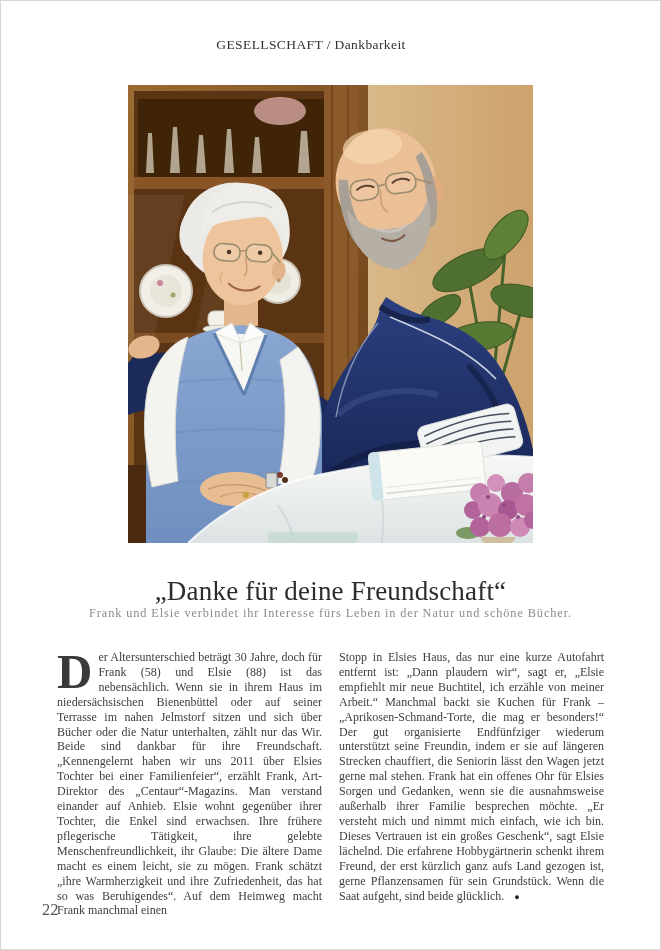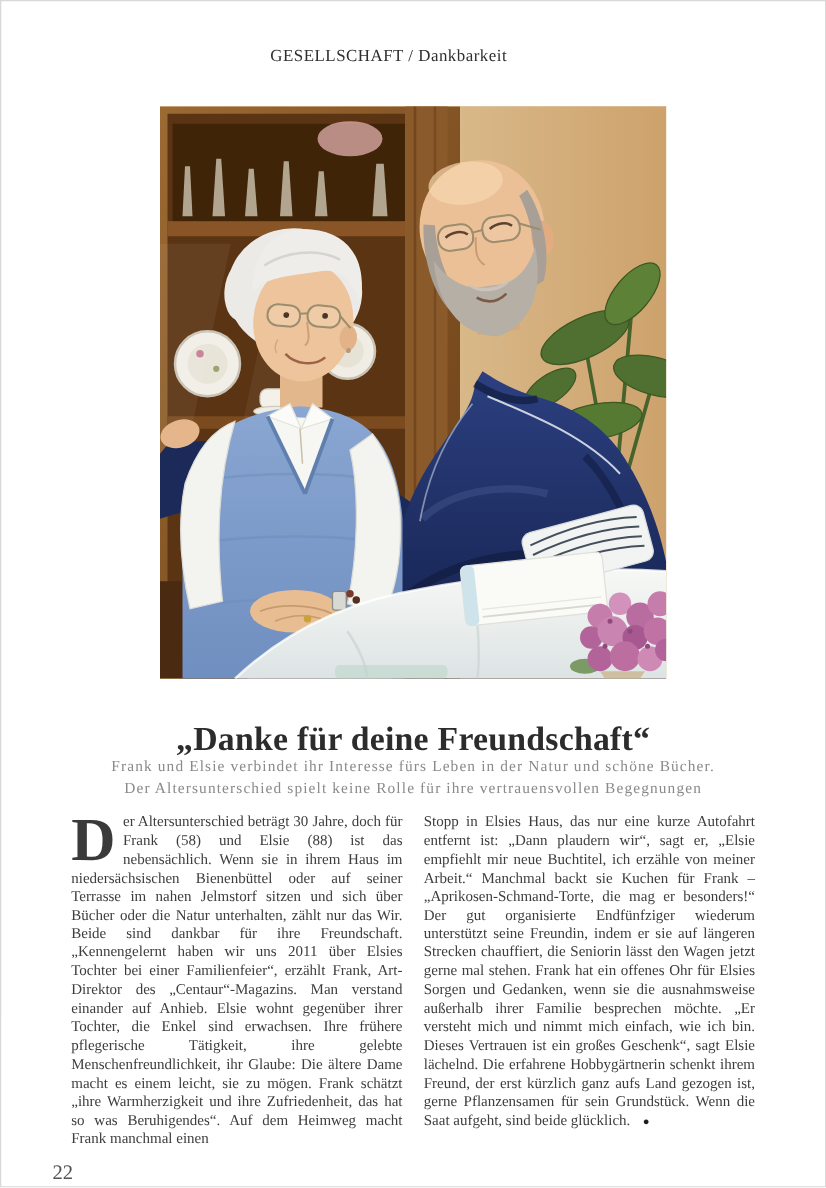--- a/index.html
+++ b/index.html
@@ -17,21 +17,21 @@
     font-size:13.5px;letter-spacing:.4px;color:#2f2f2f;
   }
   .photo-wrap{
     position:absolute;left:128px;top:85px;width:405px;height:458px;
     overflow:hidden;background:#d8b98c;
   }
   .photo-wrap svg{display:block;}
   .headline{
     position:absolute;top:558px;left:0;width:661px;
     text-align:center;
-    font-size:27px;font-weight:700;color:#2c2c2c;
+    font-size:27px;font-weight:400;color:#2c2c2c;
     letter-spacing:.2px;
   }
   .standfirst{
     position:absolute;top:605px;left:30px;width:601px;
     text-align:center;
     font-size:12.3px;line-height:16.5px;letter-spacing:.9px;
     color:#8a8a8a;
   }
   .bodytext{
     position:absolute;top:650px;left:57px;width:547px;
@@ -47,21 +47,21 @@
     float:left;
     font-size:49px;line-height:40px;
     padding:2px 6px 0 0;
     font-weight:700;color:#3a3a3a;
   }
   .endmark{
     font-size:9px;color:#1d1d1d;margin-left:10px;
     letter-spacing:0;
   }
   .pageno{
-    position:absolute;left:42px;top:928px;
+    position:absolute;left:42px;top:900px;
     font-size:16.5px;color:#545454;
   }
 </style>
 </head>
 <body>
 
 <div class="page">
 
   <div class="masthead">GESELLSCHAFT / Dankbarkeit</div>
 
@@ -261,21 +261,20 @@
           <circle cx="356" cy="432" r="2" fill="#8f4a7c"></circle>
         <path d="M352,452 L388,452 L384,458 L356,458 Z" fill="#cbb894" opacity="0.85"></path>
       </g>
     </svg>
   </div>
 
   <h1 class="headline">„Danke für deine Freundschaft“</h1>
 
   <div class="standfirst">
     <div>Frank und Elsie verbindet ihr Interesse fürs Leben in der Natur und schöne Bücher.</div>
-    <div>Der Altersunterschied spielt keine Rolle für ihre vertrauensvollen Begegnungen</div>
   </div>
 
   <div class="bodytext">
     <p class="bodycol" style="margin:0" lang="de"><span class="dropcap">D</span><span>er Altersunterschied beträgt 30 Jahre, doch für Frank (58) und Elsie (88) ist das nebensächlich. Wenn sie in ihrem Haus im niedersächsischen Bienenbüttel oder auf seiner Terrasse im nahen Jelmstorf sitzen und sich über Bücher oder die Natur unterhalten, zählt nur das Wir. Beide sind dankbar für ihre Freundschaft. „Kennengelernt haben wir uns 2011 über Elsies Tochter bei einer Familienfeier“, erzählt Frank, Art-Direktor des „Centaur“-Magazins. Man verstand einander auf Anhieb. Elsie wohnt gegenüber ihrer Tochter, die Enkel sind erwachsen. Ihre frühere pflegerische Tätigkeit, ihre gelebte Menschenfreundlichkeit, ihr Glaube: Die ältere Dame macht es einem leicht, sie zu mögen. Frank schätzt „ihre Warmherzigkeit und ihre Zufriedenheit, das hat so was Beruhigendes“. Auf dem Heimweg macht Frank manchmal einen</span></p>
     <p class="bodycol" style="margin:0" lang="de"><span>Stopp in Elsies Haus, das nur eine kurze Autofahrt entfernt ist: „Dann plaudern wir“, sagt er, „Elsie empfiehlt mir neue Buchtitel, ich erzähle von meiner Arbeit.“ Manchmal backt sie Kuchen für Frank – „Aprikosen-Schmand-Torte, die mag er besonders!“ Der gut organisierte Endfünfziger wiederum unterstützt seine Freundin, indem er sie auf längeren Strecken chauffiert, die Seniorin lässt den Wagen jetzt gerne mal stehen. Frank hat ein offenes Ohr für Elsies Sorgen und Gedanken, wenn sie die ausnahmsweise außerhalb ihrer Familie besprechen möchte. „Er versteht mich und nimmt mich einfach, wie ich bin. Dieses Vertrauen ist ein großes Geschenk“, sagt Elsie lächelnd. Die erfahrene Hobbygärtnerin schenkt ihrem Freund, der erst kürzlich ganz aufs Land gezogen ist, gerne Pflanzensamen für sein Grundstück. Wenn die Saat aufgeht, sind beide glücklich.</span><span class="endmark">●</span></p>
   </div>
 
   <div class="pageno">22</div>
 
 </div>

